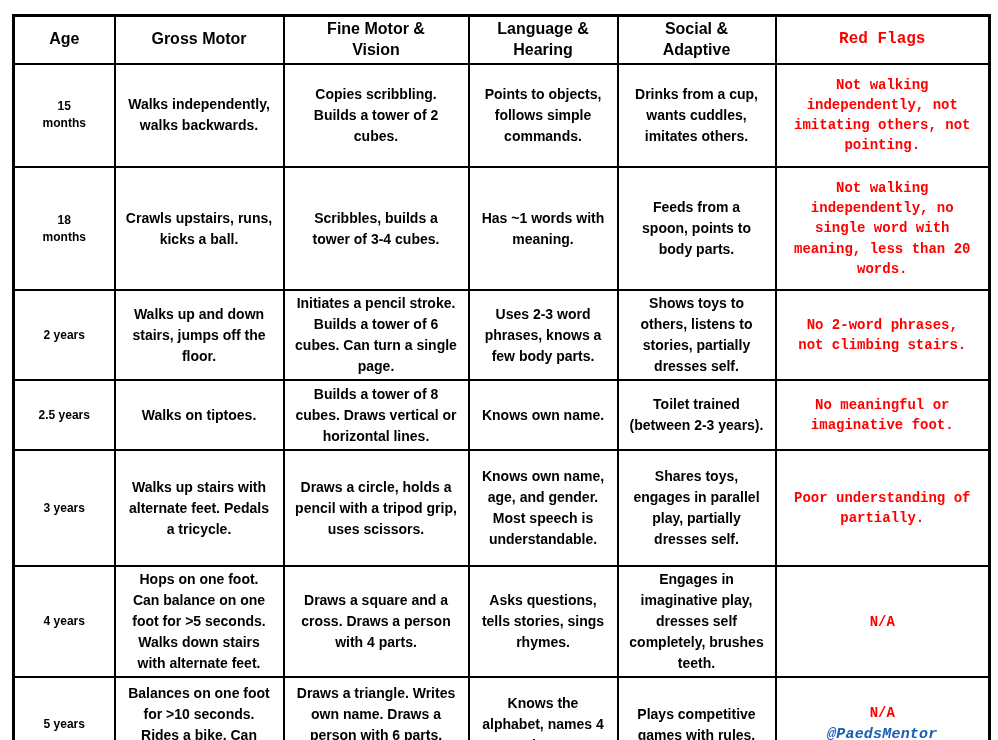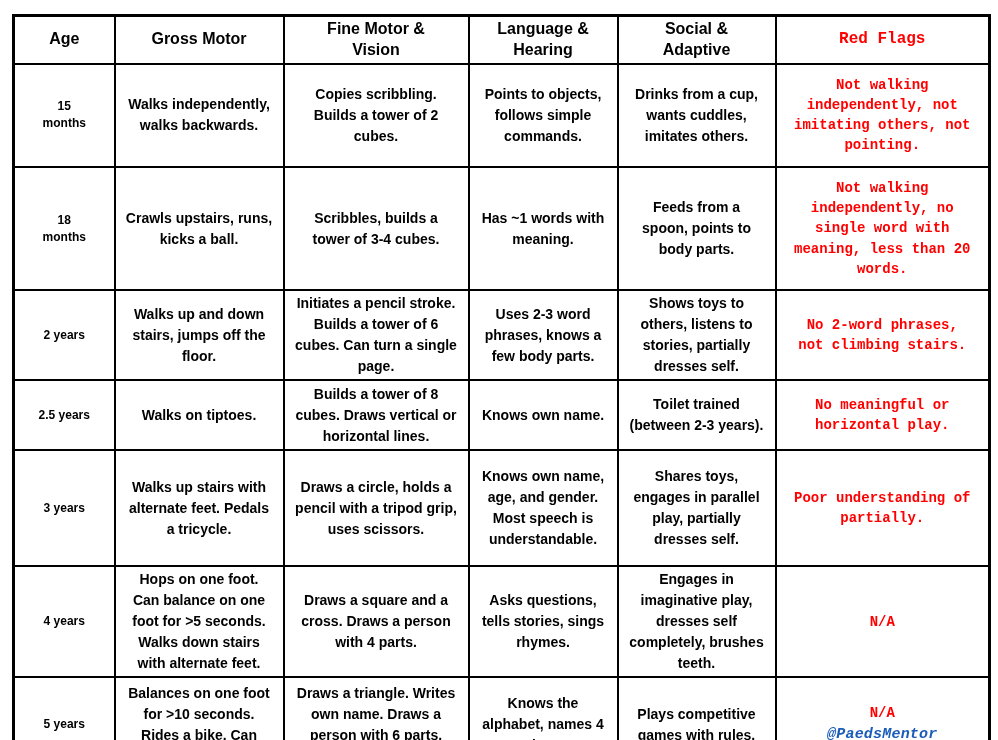--- a/index.html
+++ b/index.html
@@ -125,21 +125,21 @@
       <td class="body-cell">Shows toys to others, listens to stories, partially dresses self.</td>
       <td class="redflag-cell">No 2-word phrases, not climbing stairs.</td>
     </tr>
 
     <tr class="r-2_5y">
       <td class="age-cell">2.5 years</td>
       <td class="body-cell">Walks on tiptoes.</td>
       <td class="body-cell">Builds a tower of 8 cubes. Draws vertical or horizontal lines.</td>
       <td class="body-cell">Knows own name.</td>
       <td class="body-cell">Toilet trained (between 2-3 years).</td>
-      <td class="redflag-cell">No meaningful or horizontal play.</td>
+      <td class="redflag-cell">No meaningful or imaginative foot.</td>
     </tr>
 
     <tr class="r-3y">
       <td class="age-cell">3 years</td>
       <td class="body-cell">Walks up stairs with alternate feet. Pedals a tricycle.</td>
       <td class="body-cell">Draws a circle, holds a pencil with a tripod grip, uses scissors.</td>
       <td class="body-cell">Knows own name, age, and gender. Most speech is understandable.</td>
       <td class="body-cell">Shares toys, engages in parallel play, partially dresses self.</td>
       <td class="redflag-cell">Poor understanding of partially.</td>
     </tr>

